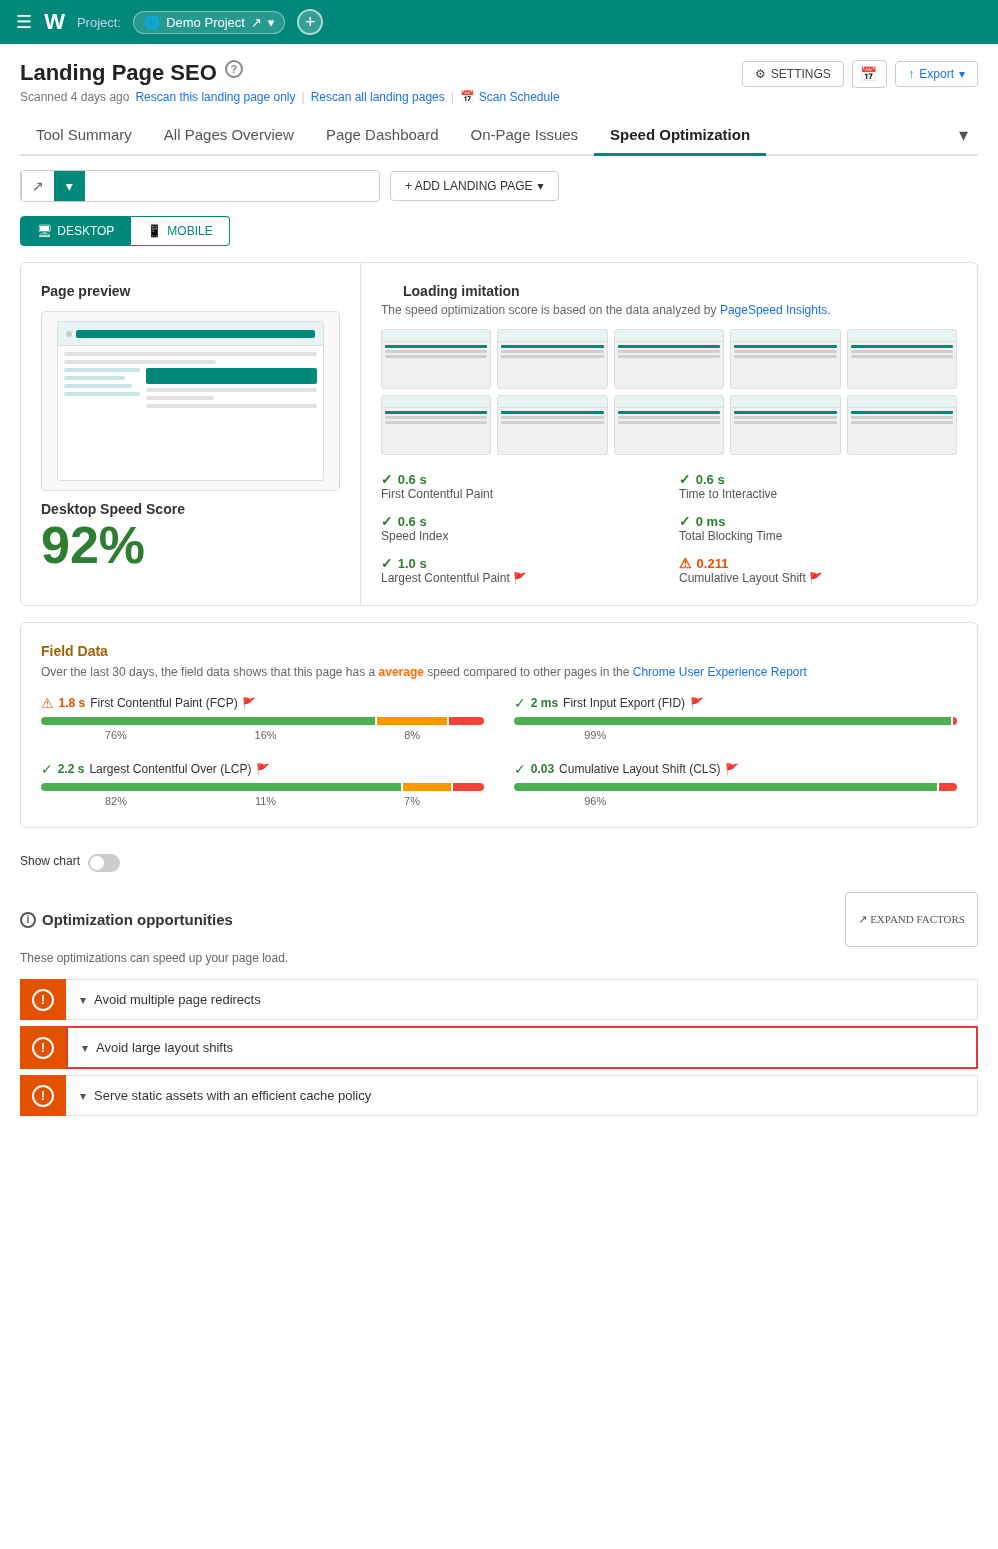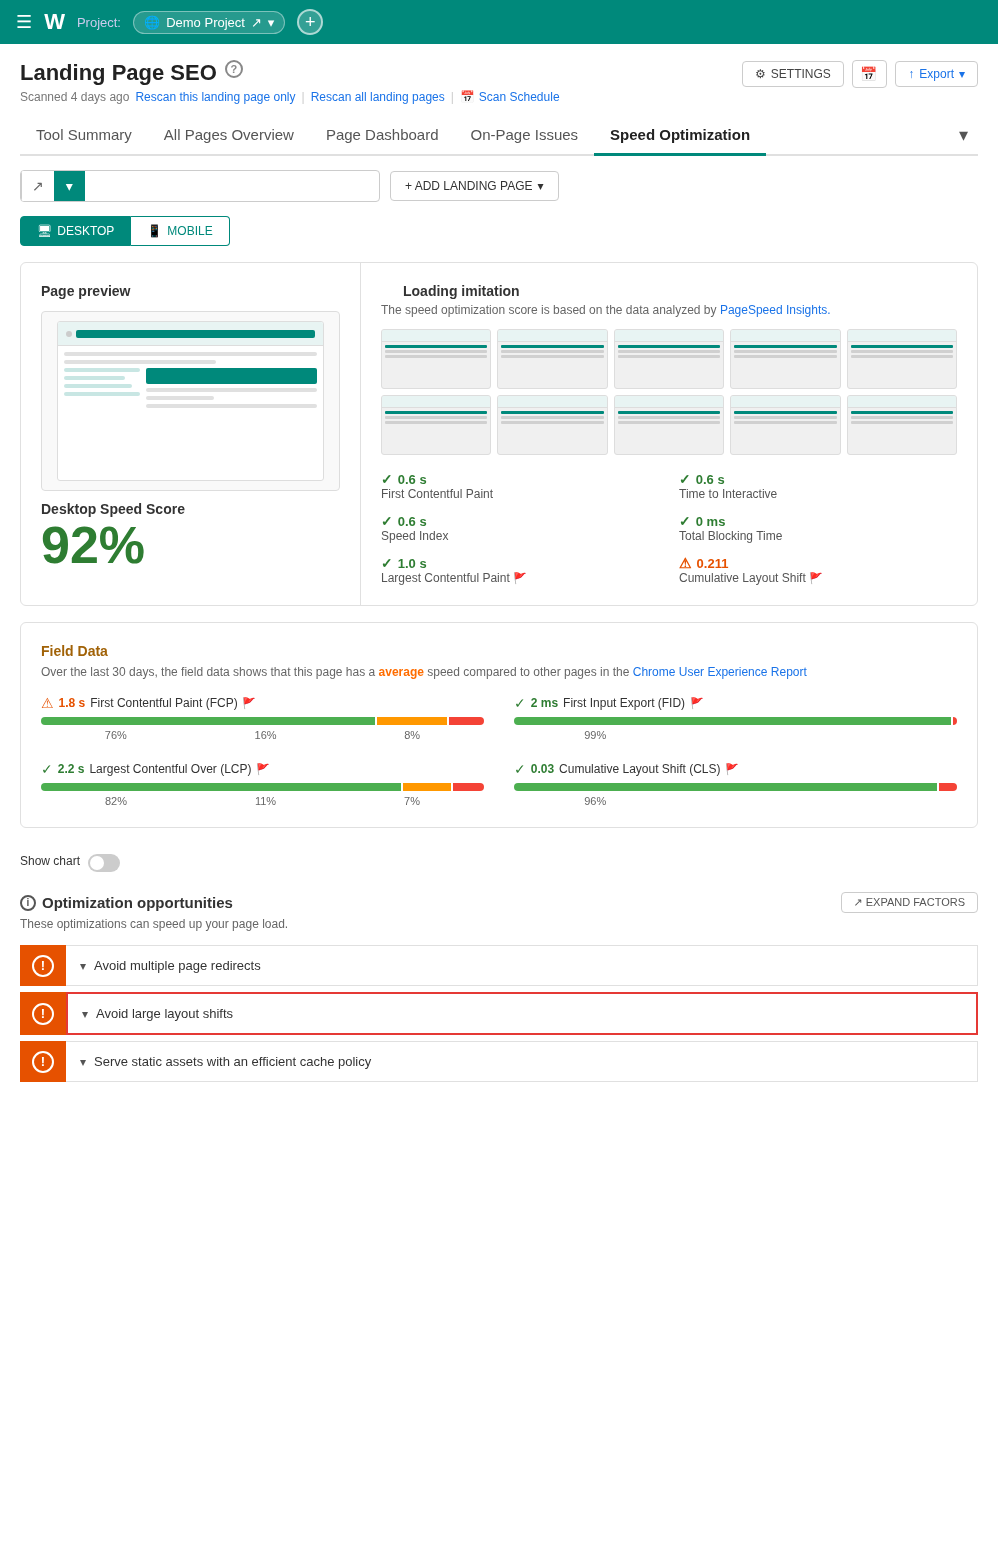--- a/index.html
+++ b/index.html
@@ -216,23 +216,23 @@
     .show-chart-row { padding: 10px 20px; display: flex; align-items: flex-start; gap: 8px; font-size: 12px; color: #333; }
     .toggle-switch { width: 32px; height: 18px; background: #ccc; border-radius: 9px; position: relative; cursor: pointer; }
     .toggle-knob { width: 14px; height: 14px; background: #fff; border-radius: 50%; position: absolute; top: 2px; left: 2px; }
 
     
     .optimization-section { padding: 10px 20px 20px; }
     .opt-header { display: flex; align-items: center; justify-content: space-between; margin-bottom: 4px; }
     .opt-title { font-size: 15px; font-weight: bold; color: #333; display: flex; align-items: center; gap: 6px; }
     .opt-desc { font-size: 12px; color: #666; margin-bottom: 14px; }
     .expand-btn {
-      border: 1px solid #ccc; background: #fff; padding: 3px 12px;
+      border: 1px solid #ccc; background: #fff; padding: 20px 12px;
       border-radius: 4px; cursor: pointer; font-size: 11px; color: #555;
-      display: flex; align-items: center; gap: 4px;
+      display: flex; align-items: center; gap: 4px; font-family: Liberation Serif, serif;
     }
 
     
     .opt-items { display: flex; flex-direction: column; gap: 0; }
     .opt-item { display: flex; align-items: stretch; margin-bottom: 6px; }
     .opt-icon-col { width: 46px; background: #e65100; display: flex; align-items: center; justify-content: center; flex-shrink: 0; }
     .opt-icon-col .warn-circle { width: 22px; height: 22px; border-radius: 50%; border: 2px solid #fff; display: flex; align-items: center; justify-content: center; color: #fff; font-size: 13px; font-weight: bold; }
     .opt-content { border: 1px solid #e0e0e0; border-left: none; flex: 1; padding: 12px 14px; display: flex; align-items: center; gap: 8px; background: #fff; }
     .opt-item.highlighted .opt-content { border: 2px solid #e53935; border-left: none; }
     .opt-chevron { color: #555; font-size: 12px; }

